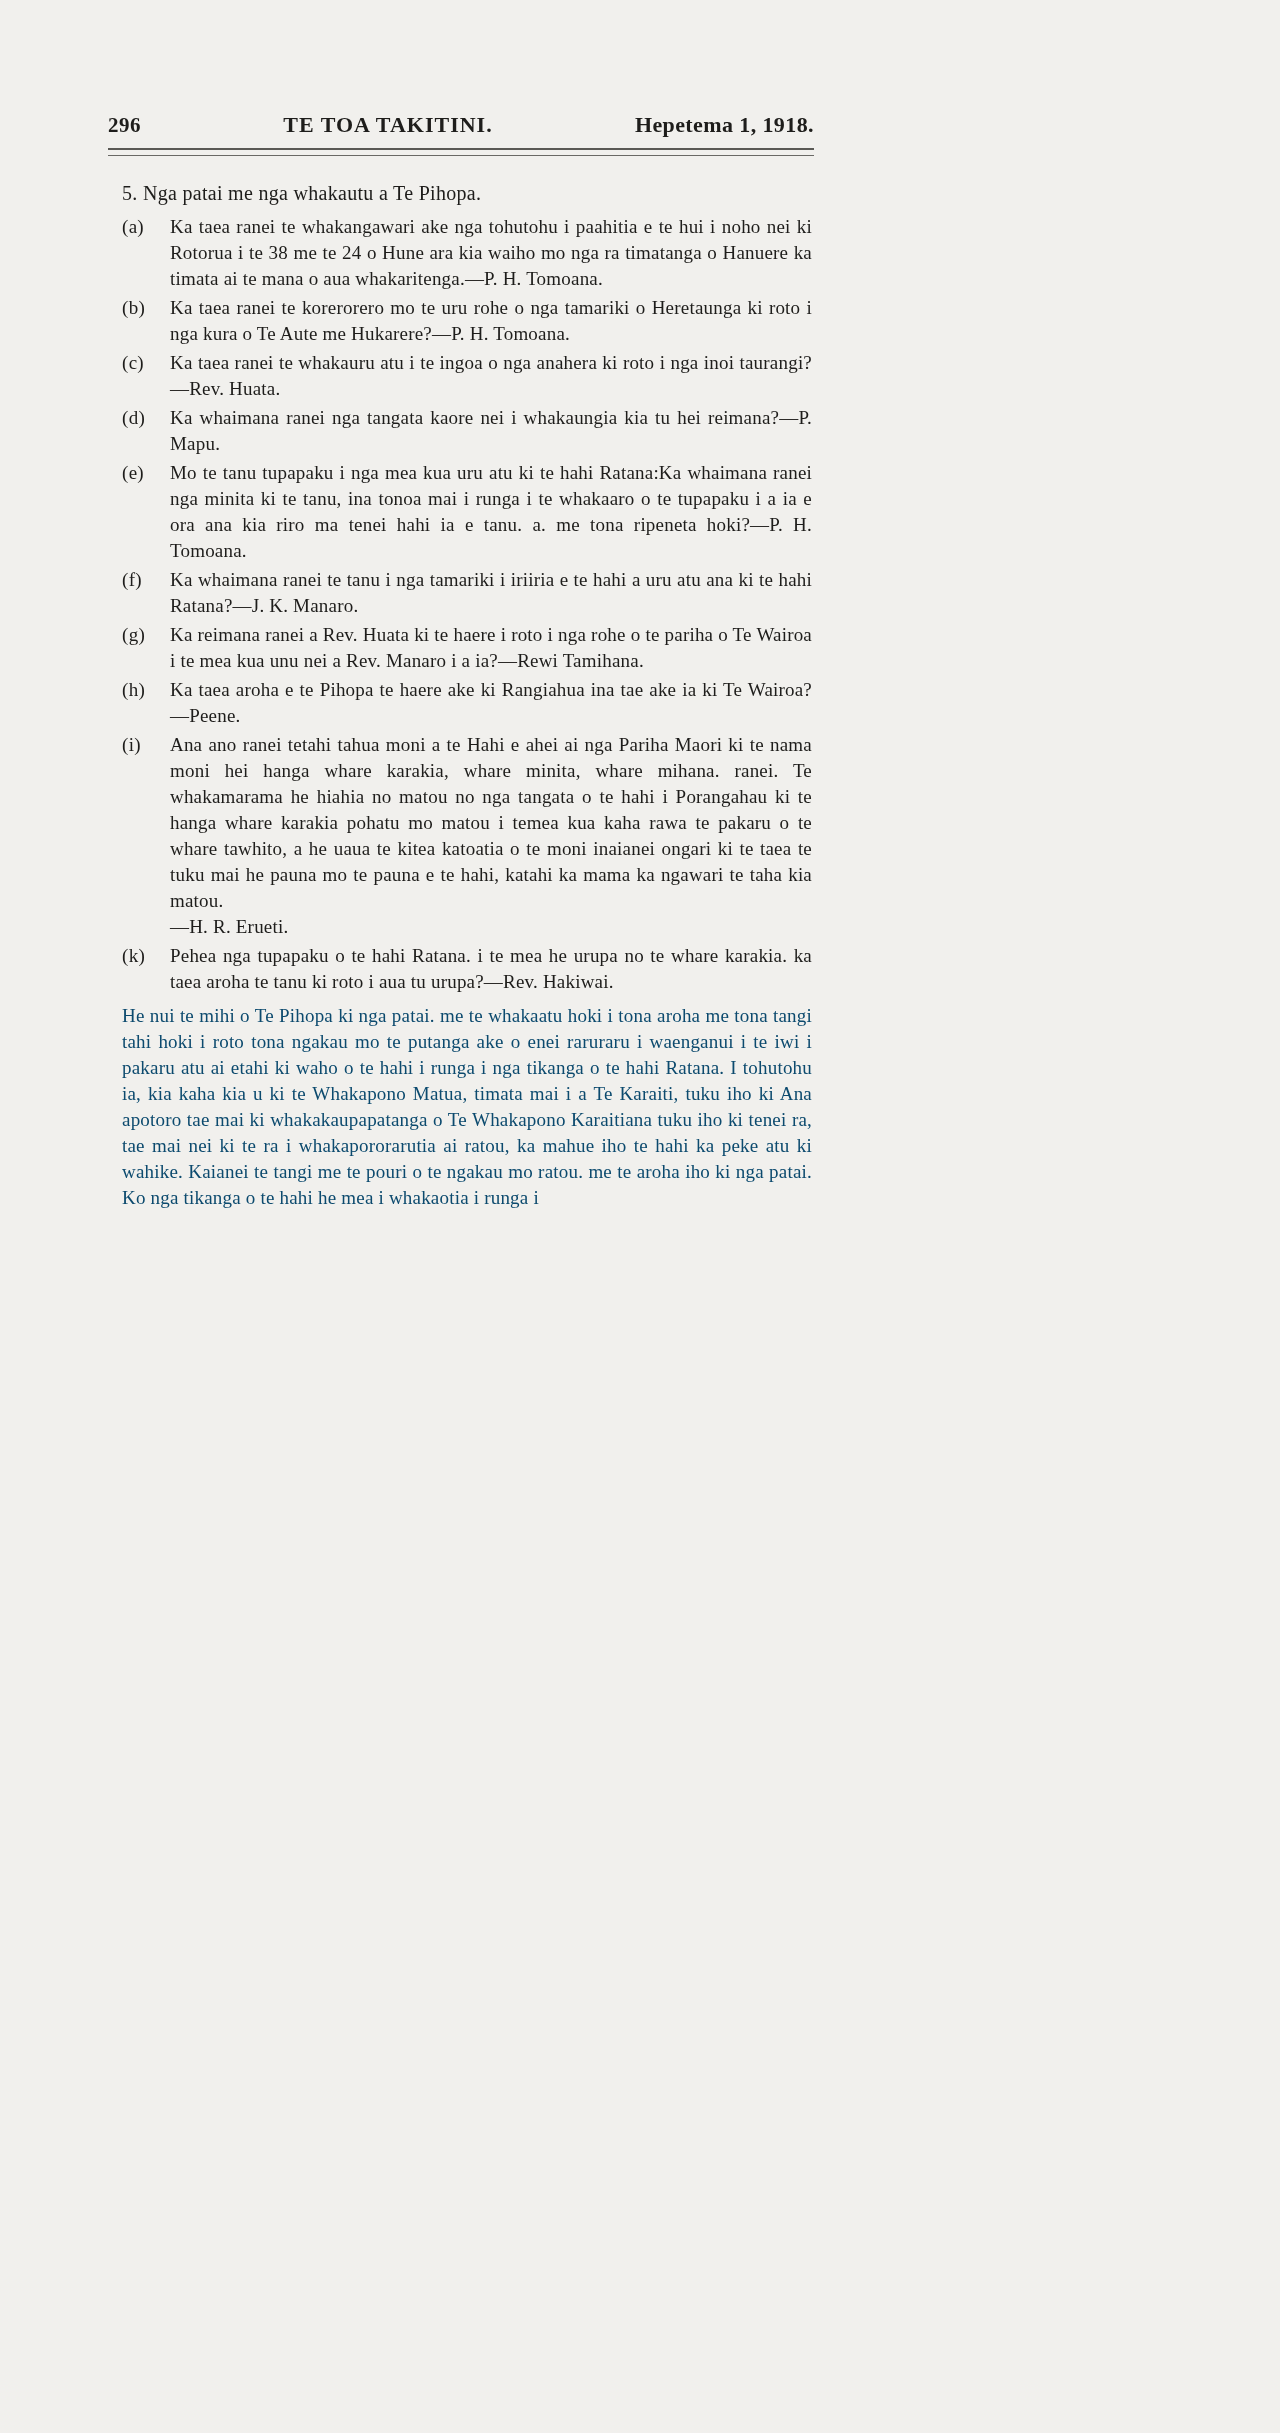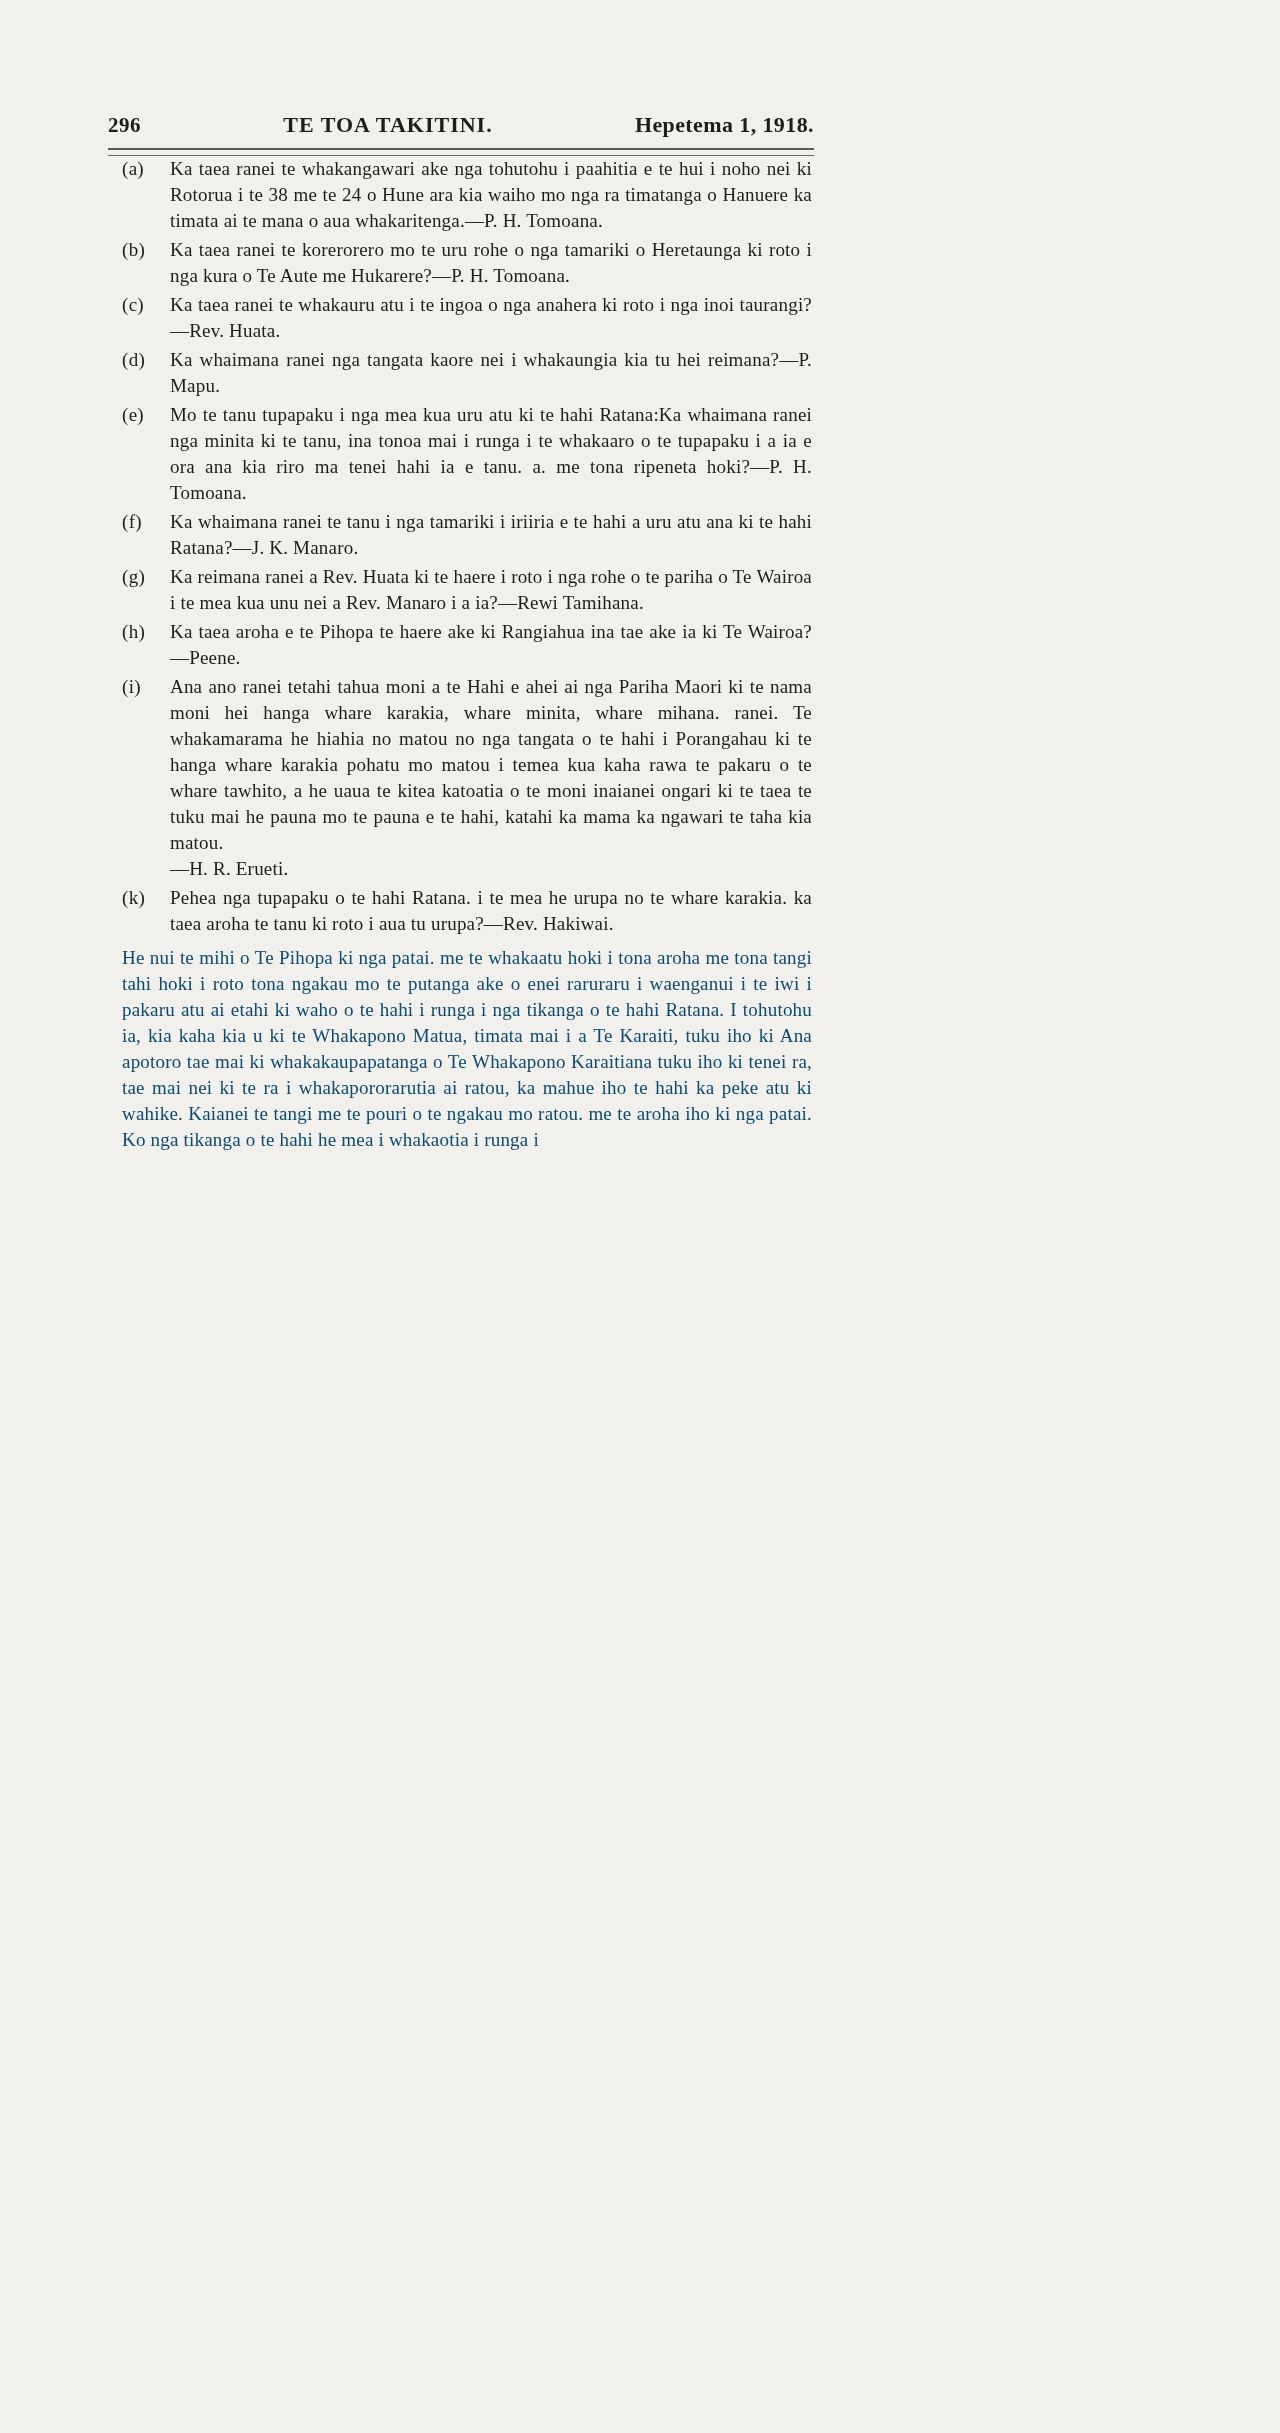--- a/index.html
+++ b/index.html
@@ -88,20 +88,21 @@
   <header class="page-header">
     <span class="page-number">296</span>
     <span class="journal-title">TE TOA TAKITINI.</span>
     <span class="issue-date">Hepetema 1, 1918.</span>
   </header>
 
   <div class="double-rule"></div>
 
   <main class="content">
 
+    <p class="section-heading">5. Nga patai me nga whakautu a Te Pihopa.</p>
 
     <div class="qa-list">
   <div class="qa-item">
     <span class="qa-label">(a)</span>
     <span class="qa-text">Ka taea ranei te whakangawari ake nga tohutohu i paahitia e te hui i noho nei ki Rotorua i te 38 me te 24 o Hune ara kia waiho mo nga ra timatanga o Hanuere ka timata ai te mana o aua whakaritenga.—P. H. Tomoana.</span>
   </div>
 
   <div class="qa-item">
     <span class="qa-label">(b)</span>
     <span class="qa-text">Ka taea ranei te korerorero mo te uru rohe o nga tamariki o Heretaunga ki roto i nga kura o Te Aute me Hukarere?—P. H. Tomoana.</span>

